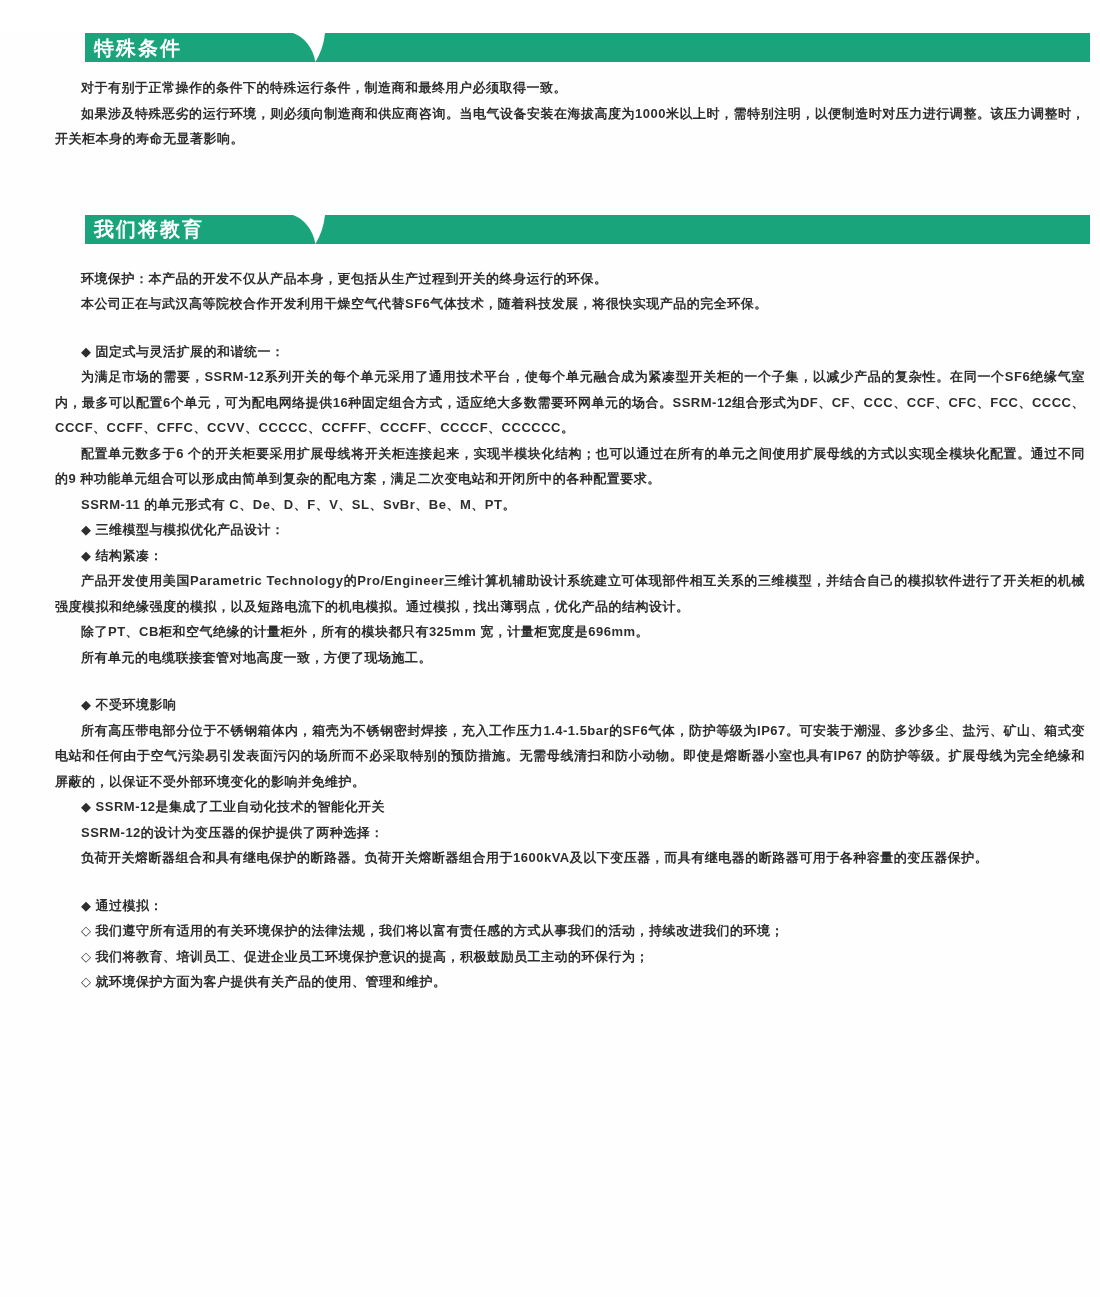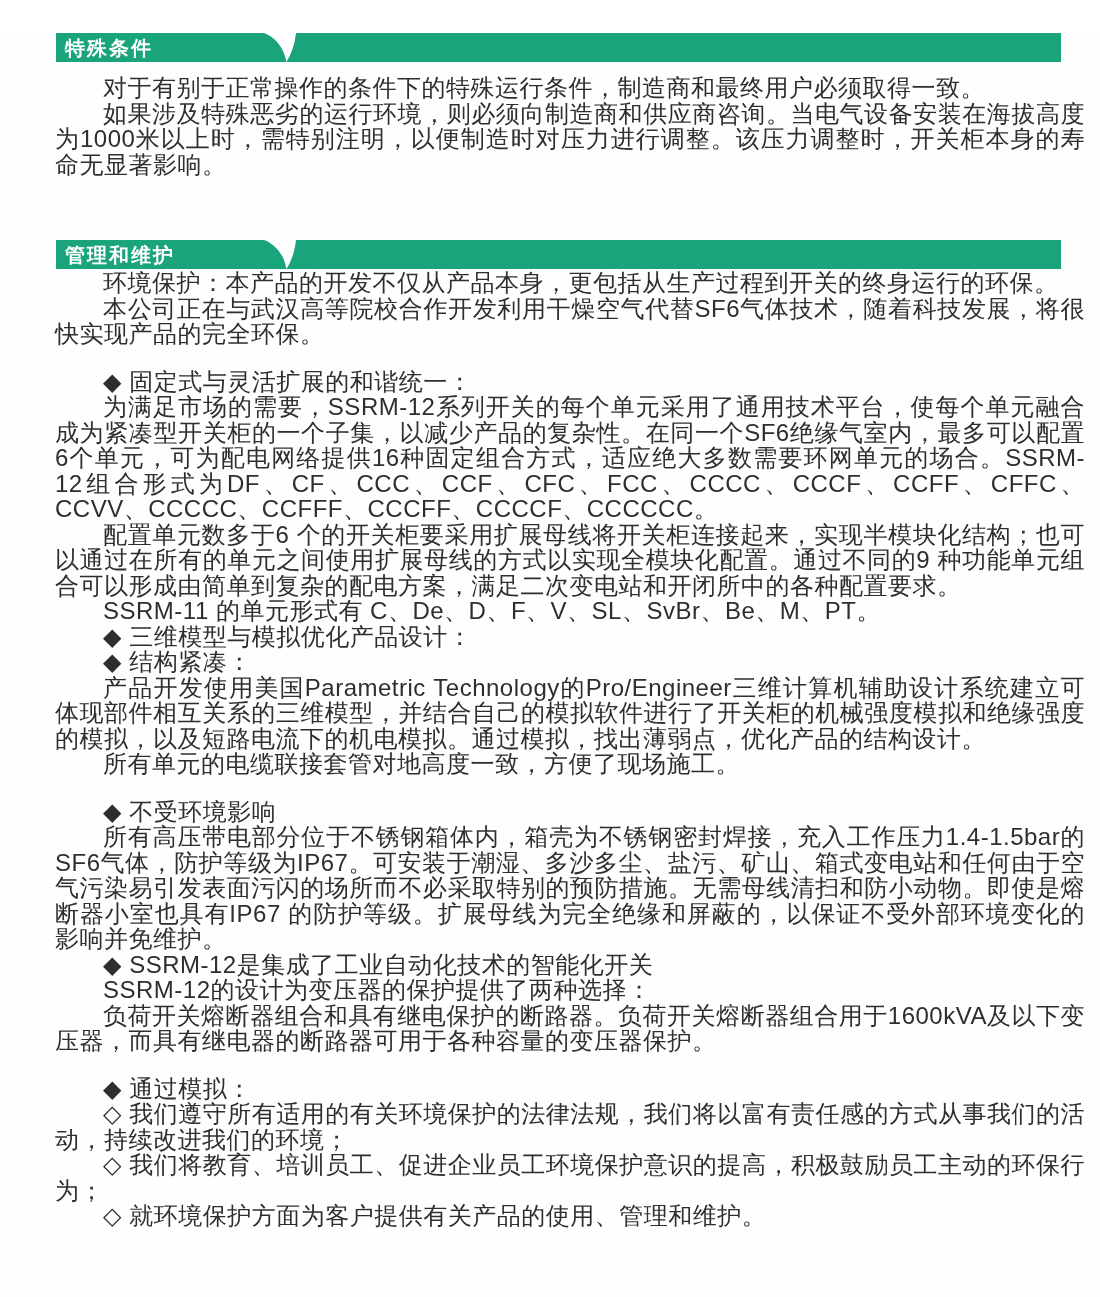--- a/index.html
+++ b/index.html
@@ -16,21 +16,21 @@
     overflow: hidden;
   }
   .page {
     position: relative;
     width: 1100px;
     height: 1297px;
     background: #fefefe;
   }
   .banner {
     position: relative;
-    margin-left: 56px;
+    margin-left: 85px;
     width: 1005px;
     height: 29px;
     background: #1aa47b;
   }
   .banner-title {
     position: absolute;
     left: 9px;
     top: 50%;
     transform: translateY(-50%);
     color: #ffffff;
@@ -47,28 +47,29 @@
     height: 29px;
     display: block;
   }
   .banner-special { margin-top: 33px; }
   .banner-env { margin-top: 63px; }
   .content {
     margin-left: 55px;
     width: 1030px;
   }
   .content-special { margin-top: 13px; }
-  .content-env { margin-top: 1px; }
+  .content-env { margin-top: 22px; }
   .content p {
     margin: 0;
-    font-size: 24px;
+    font-size: 13px;
     line-height: 25.5px;
     text-align: justify;
     text-indent: 2em;
     letter-spacing: 0.5px;
+    font-weight: bold;
   }
   .content p.gap-before {
     margin-top: 22px;
   }
 </style>
 </head>
 <body>
 
 <div class="page">
 
@@ -80,35 +81,36 @@
       </svg>
     </div>
     <div class="content content-special">
       <p>对于有别于正常操作的条件下的特殊运行条件，制造商和最终用户必须取得一致。</p>
       <p>如果涉及特殊恶劣的运行环境，则必须向制造商和供应商咨询。当电气设备安装在海拔高度为1000米以上时，需特别注明，以便制造时对压力进行调整。该压力调整时，开关柜本身的寿命无显著影响。</p>
     </div>
   </section>
 
   <section>
     <div class="banner banner-env">
-      <span class="banner-title">管理和维护</span>
+      <span class="banner-title">我们将教育</span>
       <svg class="swoosh" viewBox="0 0 30 30" preserveAspectRatio="none">
         <path d="M0,0 L30,0 C29,11 26,21 21,30 C19,15 10,4 0,0 Z" fill="#ffffff"></path>
       </svg>
     </div>
     <div class="content content-env">
       <p>环境保护：本产品的开发不仅从产品本身，更包括从生产过程到开关的终身运行的环保。</p>
       <p>本公司正在与武汉高等院校合作开发利用干燥空气代替SF6气体技术，随着科技发展，将很快实现产品的完全环保。</p>
       <p class="gap-before">◆ 固定式与灵活扩展的和谐统一：</p>
       <p>为满足市场的需要，SSRM-12系列开关的每个单元采用了通用技术平台，使每个单元融合成为紧凑型开关柜的一个子集，以减少产品的复杂性。在同一个SF6绝缘气室内，最多可以配置6个单元，可为配电网络提供16种固定组合方式，适应绝大多数需要环网单元的场合。SSRM-12组合形式为DF、CF、CCC、CCF、CFC、FCC、CCCC、CCCF、CCFF、CFFC、CCVV、CCCCC、CCFFF、CCCFF、CCCCF、CCCCCC。</p>
       <p>配置单元数多于6 个的开关柜要采用扩展母线将开关柜连接起来，实现半模块化结构；也可以通过在所有的单元之间使用扩展母线的方式以实现全模块化配置。通过不同的9 种功能单元组合可以形成由简单到复杂的配电方案，满足二次变电站和开闭所中的各种配置要求。</p>
       <p>SSRM-11 的单元形式有 C、De、D、F、V、SL、SvBr、Be、M、PT。</p>
       <p>◆ 三维模型与模拟优化产品设计：</p>
       <p>◆ 结构紧凑：</p>
       <p>产品开发使用美国Parametric Technology的Pro/Engineer三维计算机辅助设计系统建立可体现部件相互关系的三维模型，并结合自己的模拟软件进行了开关柜的机械强度模拟和绝缘强度的模拟，以及短路电流下的机电模拟。通过模拟，找出薄弱点，优化产品的结构设计。</p>
+      <p>除了PT、CB柜和空气绝缘的计量柜外，所有的模块都只有325mm 宽，计量柜宽度是696mm。</p>
       <p>所有单元的电缆联接套管对地高度一致，方便了现场施工。</p>
       <p class="gap-before">◆ 不受环境影响</p>
       <p>所有高压带电部分位于不锈钢箱体内，箱壳为不锈钢密封焊接，充入工作压力1.4-1.5bar的SF6气体，防护等级为IP67。可安装于潮湿、多沙多尘、盐污、矿山、箱式变电站和任何由于空气污染易引发表面污闪的场所而不必采取特别的预防措施。无需母线清扫和防小动物。即使是熔断器小室也具有IP67 的防护等级。扩展母线为完全绝缘和屏蔽的，以保证不受外部环境变化的影响并免维护。</p>
       <p>◆ SSRM-12是集成了工业自动化技术的智能化开关</p>
       <p>SSRM-12的设计为变压器的保护提供了两种选择：</p>
       <p>负荷开关熔断器组合和具有继电保护的断路器。负荷开关熔断器组合用于1600kVA及以下变压器，而具有继电器的断路器可用于各种容量的变压器保护。</p>
       <p class="gap-before">◆ 通过模拟：</p>
       <p>◇ 我们遵守所有适用的有关环境保护的法律法规，我们将以富有责任感的方式从事我们的活动，持续改进我们的环境；</p>
       <p>◇ 我们将教育、培训员工、促进企业员工环境保护意识的提高，积极鼓励员工主动的环保行为；</p>
       <p>◇ 就环境保护方面为客户提供有关产品的使用、管理和维护。</p>

